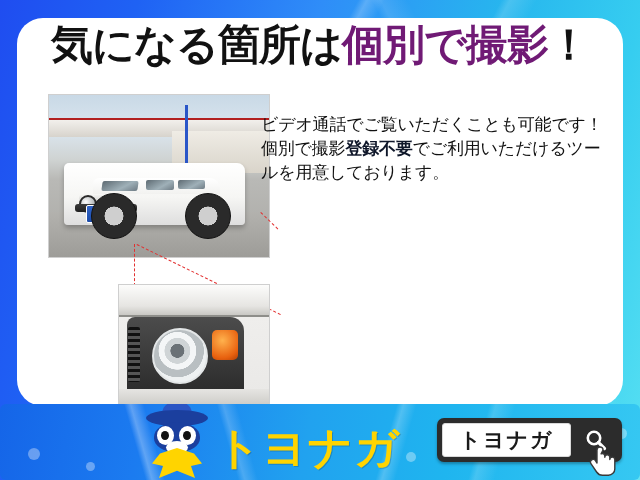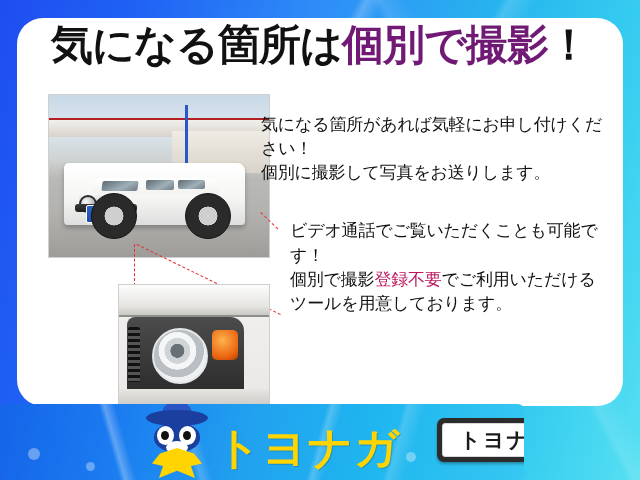--- a/index.html
+++ b/index.html
@@ -311,28 +311,28 @@
     width: 350px;
     color: #111111;
     font-family: "DejaVu Sans", "Liberation Sans", sans-serif;
   }
   .para {
     font-size: 17px;
     line-height: 1.42;
     letter-spacing: -0.2px;
   }
   .para + .para { margin-top: 34px; margin-left: 29px; }
-  .t-red { color: #be185d; font-weight: 400; }
+  .t-red { color: #0f172a; font-weight: 700; }
 
   
   .footer {
     position: absolute;
     left: 0;
     bottom: 0;
-    width: 524px;
+    width: 640px;
     height: 76px;
     background:
       linear-gradient(100deg,
         #1565e8 0%,
         #1b7bf0 22%,
         #21a2ef 48%,
         #1fb5ef 70%,
         #36c8f2 100%);
     overflow: hidden;
     border-radius: 6px;
@@ -535,24 +535,20 @@
           <div class="light-vent"></div>
           <div class="light-lamp"></div>
           <div class="light-turn"></div>
           <div class="light-fender"></div>
         </div>
       </div>
     </div>
 
     <div class="text-col">
       <div class="para">
-        <span style="white-space:pre-line;">気になる箇所があれば気軽にお申し付けください！
-個別に撮影して写真をお送りします。</span>
-      </div>
-      <div class="para">
         <div>ビデオ通話でご覧いただくことも可能です！</div>
         <div><span>個別で撮影</span><span class="t-red">登録不要</span><span>でご利用いただけるツールを用意しております。</span></div>
       </div>
     </div>
 
   </div>
 
   <div class="footer">
 
     <div class="dot" style="left:28px;  top:44px; width:12px; height:12px;"></div>

